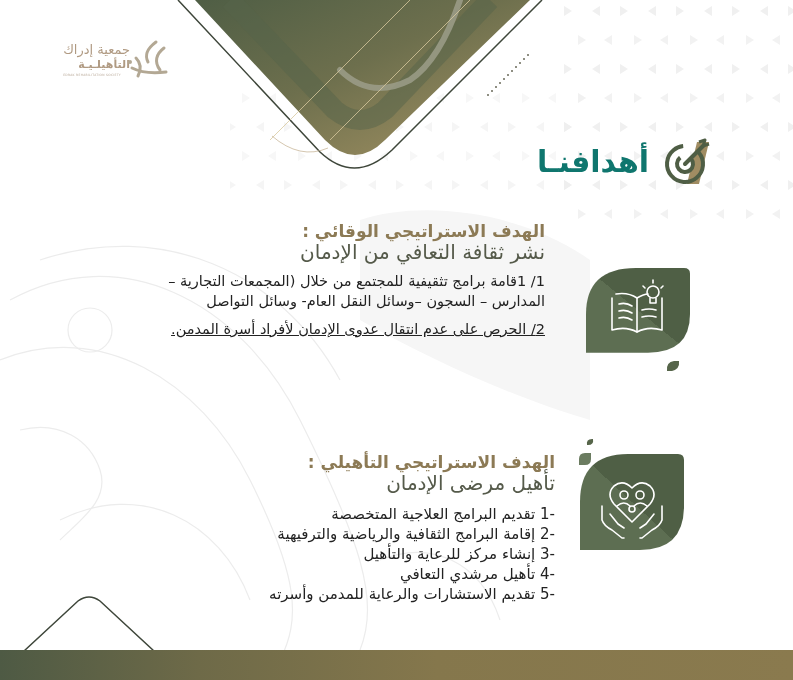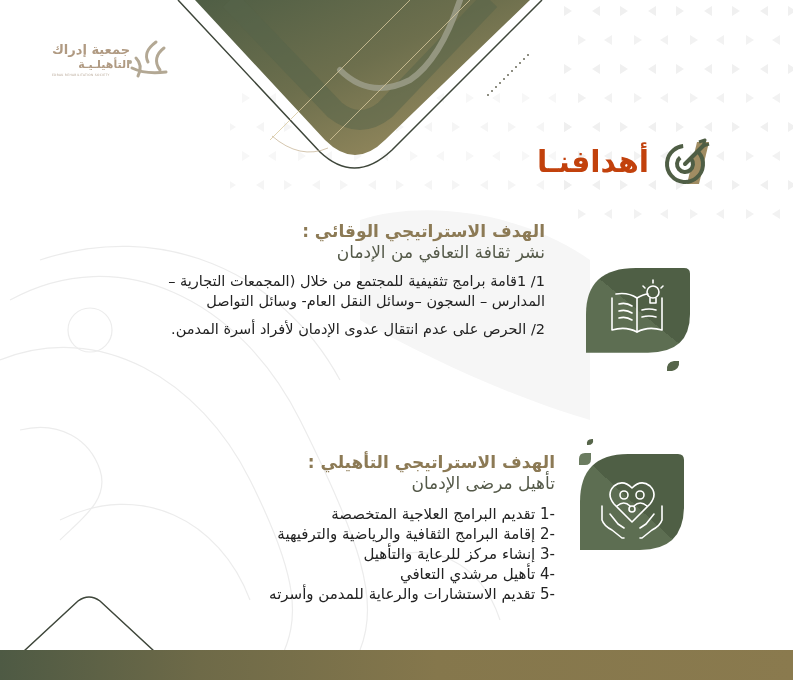--- a/index.html
+++ b/index.html
@@ -7,41 +7,41 @@
     width:793px; height:680px; position:relative; overflow:hidden;
     background:#ffffff;
     font-family: "DejaVu Sans", sans-serif;
   }
   .bg-pattern {
     position:absolute; inset:0; pointer-events:none;
   }
   .top-deco { position:absolute; left:170px; top:0; width:420px; height:190px; }
   .logo { position:absolute; left:30px; top:38px; width:140px; height:50px; }
   .logo-text { position:absolute; right:40px; top:4px; text-align:right; direction:rtl; color:#b09a82; }
-  .logo-line1 { font-size:13px; line-height:15px; font-weight:bold; }
+  .logo-line1 { font-size:13px; line-height:15px; font-weight:normal; }
   .logo-line2 { font-size:11px; line-height:15px; font-weight:bold; letter-spacing:0.5px; }
   .logo-en { font-size:3px; color:#b8a898; letter-spacing:0.3px; line-height:5px; margin-top:1px; direction:ltr; text-align:left; }
   .logo-mark { position:absolute; right:0; top:0; width:44px; height:46px; }
 
   .section-title {
     position:absolute; right:80px; top:136px; direction:rtl; display:flex; align-items:center; gap:14px;
   }
   .section-title .title-text {
-    font-size:30px; font-weight:bold; color:#c2410c; letter-spacing:1px;
+    font-size:30px; font-weight:bold; color:#0f766e; letter-spacing:1px;
   }
   .target-icon { width:50px; height:50px; }
 
   .block { position:absolute; direction:rtl; text-align:right; }
   .goal-heading { font-size:17px; font-weight:bold; color:#8c7a55; line-height:20px; white-space:nowrap; }
-  .goal-sub { font-size:17px; color:#555a4a; line-height:22px; white-space:nowrap; }
+  .goal-sub { font-size:20px; color:#555a4a; line-height:22px; white-space:nowrap; }
   .goal-item { font-size:14.5px; color:#222; line-height:20px; white-space:nowrap;margin-left:47px; }
 
   .block1 { right:248px; top:221px; }
   .block1 .items { margin-top:8px; }
-  .block1 .goal-item.p2 { margin-top:8px; }
+  .block1 .goal-item.p2 { margin-top:8px;text-decoration:underline; }
 
   .block2 { right:238px; top:452px;text-align:right; }
   .block2 .items { margin-top:10px; }
   .block2 .goal-item { line-height:20px; font-size:15px; }
 
   .leaf-icon { position:absolute; width:104px; height:104px; }
   .leaf1 { left:586px; top:262px; }
   .leaf2 { left:580px; top:454px; }
   .mini-leaf { position:absolute; }
 

